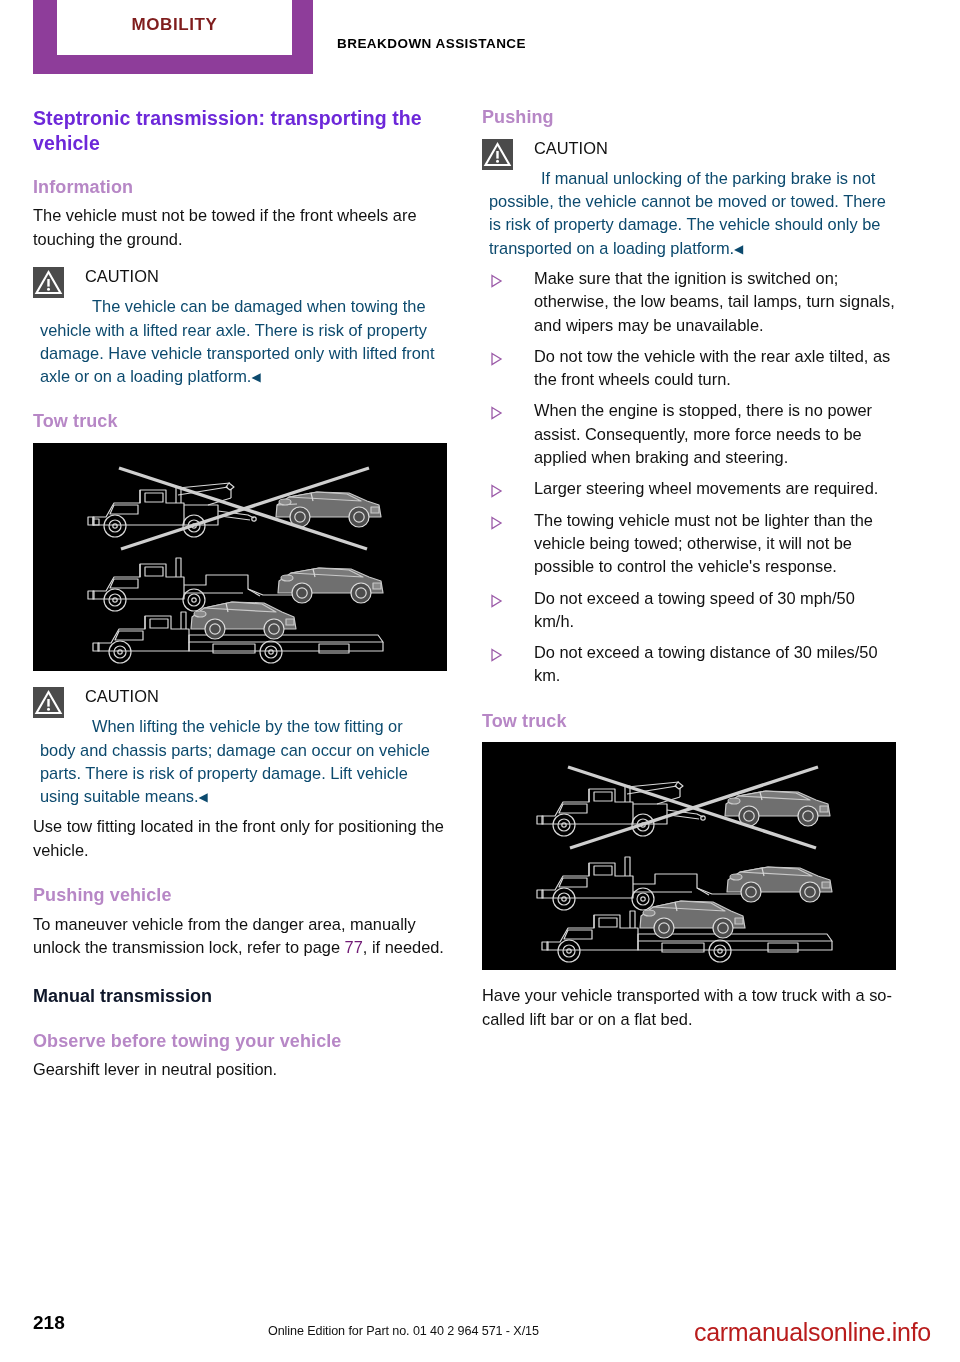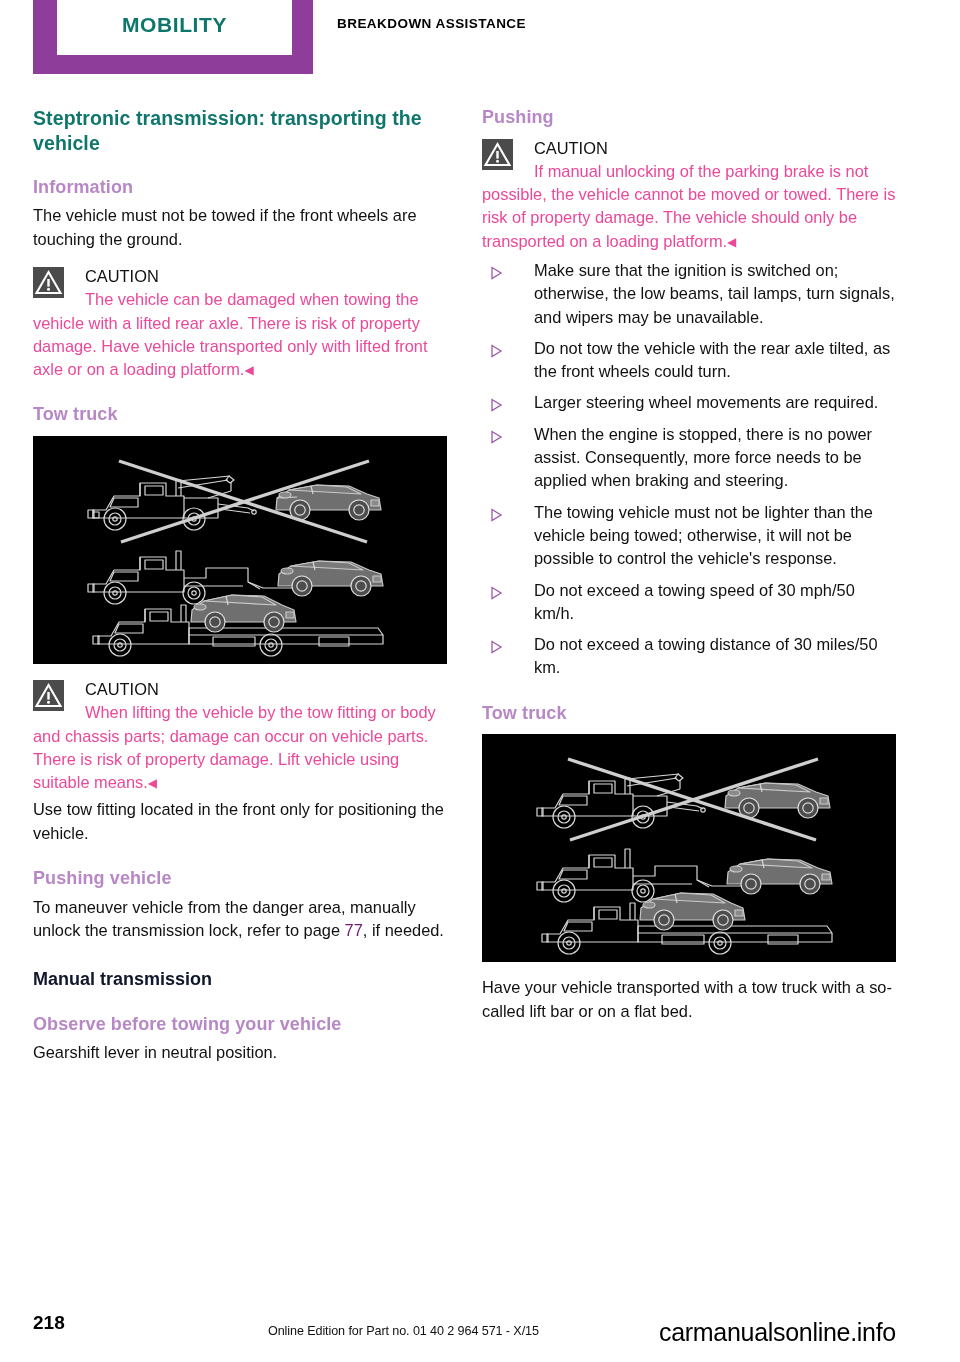--- a/index.html
+++ b/index.html
@@ -32,49 +32,49 @@
   .tab-inner {
     position: absolute;
     left: 24px; top: 0px;
     width: 235px; height: 61px;
     background: #ffffff;
     display: flex;
     align-items: center;
     justify-content: center;
   }
   .tab-label {
-    color: #0f766e;
-    font-size: 21px;
+    color: #7f1d1d;
+    font-size: 17px;
     font-weight: bold;
     letter-spacing: 0.6px;
     line-height: 1;
   }
   .section-label {
     position: absolute;
     left: 337px;
-    top: 16px;
+    top: 36px;
     font-size: 13.5px;
     font-weight: bold;
     letter-spacing: 0.45px;
     color: #000;
   }
 
   
   .col {
     position: absolute;
     top: 106px;
     width: 414px;
   }
   .col-left  { left: 33px; }
   .col-right { left: 482px; }
 
   h1.title {
     font-size: 19.5px;
     font-weight: bold;
-    color: #0f766e;
+    color: #6d28d9;
     margin: 0 0 4px 0;
     line-height: 1.28;
     letter-spacing: 0.1px;
   }
   h2.sub {
     font-size: 18px;
     font-weight: bold;
     color: #b787c6;
     margin: 22px 0 6px 0;
     line-height: 1.25;
@@ -112,22 +112,22 @@
   .caution-icon svg { display: block; }
   .caution-title {
     font-size: 16.4px;
     line-height: 1.42;
     margin: 0 0 0 52px;
     color: #111;
   }
   .caution-text {
     font-size: 16.4px;
     line-height: 1.42;
-    margin: 0;
-    color: #ec4899;
+    margin: 7px;
+    color: #0c4a6e;
     text-indent: 52px;
   }
   .endmark { font-size: 12px; vertical-align: 1px; letter-spacing: 0; }
 
   
   ul.bullets {
     list-style: none;
     margin: 6px 0 0 0;
     padding: 0;
   }
@@ -173,23 +173,23 @@
   }
   .edition {
     position: absolute;
     left: 268px; top: 24px;
     font-size: 12.6px;
     color: #111;
     letter-spacing: -0.1px;
   }
   .watermark {
     position: absolute;
-    left: 659px; top: 18px;
+    left: 694px; top: 18px;
     font-size: 25px;
-    color: #000000;
+    color: #b91c1c;
     letter-spacing: -0.3px;
   }
 </style>
 </head>
 <body>
 
 <div class="header">
   <div class="tab-block">
     <div class="tab-inner">
       <span class="tab-label">MOBILITY</span>
@@ -394,29 +394,29 @@
           </svg>
       </span>
       <span>Do not tow the vehicle with the rear axle tilted, as the front wheels could turn.</span>
     </li>
     <li>
       <span class="tri">
         <svg width="13" height="14" viewBox="0 0 13 14" aria-hidden="true">
             <path d="M2 1.5 L11 7 L2 12.5 Z" fill="none" stroke="#9b5aa8" stroke-width="1.3"></path>
           </svg>
       </span>
+      <span>When the engine is stopped, there is no power assist. Consequently, more force needs to be applied when braking and steering.</span>
+    </li>
+    <li>
+      <span class="tri">
+        <svg width="13" height="14" viewBox="0 0 13 14" aria-hidden="true">
+            <path d="M2 1.5 L11 7 L2 12.5 Z" fill="none" stroke="#9b5aa8" stroke-width="1.3"></path>
+          </svg>
+      </span>
       <span>Larger steering wheel movements are required.</span>
-    </li>
-    <li>
-      <span class="tri">
-        <svg width="13" height="14" viewBox="0 0 13 14" aria-hidden="true">
-            <path d="M2 1.5 L11 7 L2 12.5 Z" fill="none" stroke="#9b5aa8" stroke-width="1.3"></path>
-          </svg>
-      </span>
-      <span>When the engine is stopped, there is no power assist. Consequently, more force needs to be applied when braking and steering.</span>
     </li>
     <li>
       <span class="tri">
         <svg width="13" height="14" viewBox="0 0 13 14" aria-hidden="true">
             <path d="M2 1.5 L11 7 L2 12.5 Z" fill="none" stroke="#9b5aa8" stroke-width="1.3"></path>
           </svg>
       </span>
       <span>The towing vehicle must not be lighter than the vehicle being towed; otherwise, it will not be possible to control the vehicle's response.</span>
     </li>
     <li>

